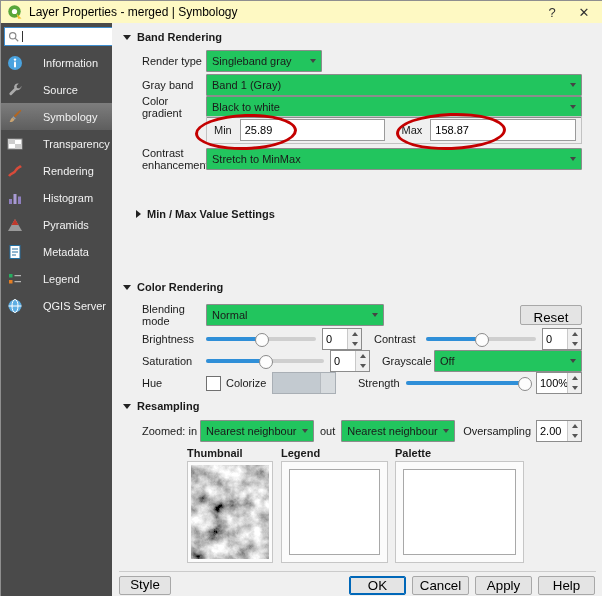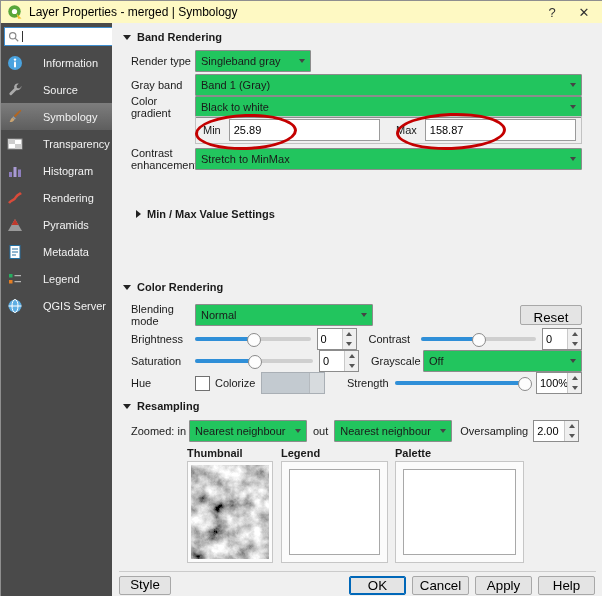--- a/index.html
+++ b/index.html
@@ -15,21 +15,21 @@
   .caret{width:1px;height:11px;background:#333;}
   .nav{position:absolute;top:26px;left:0;right:0;}
   .nav-item{height:27px;display:flex;align-items:center;gap:20px;padding-left:6px;color:#f2f2f2;}
   .nav-item.selected{background:linear-gradient(#7d7d7d,#5e5e5e);}
   .icon16{width:16px;height:16px;flex:none;display:block;}
   
   .main{position:absolute;top:22px;left:111px;right:0;bottom:0;background:#f0f0f0;}
   .sec-h{position:absolute;left:11px;display:flex;align-items:center;gap:6px;font-weight:bold;}
   .arr-d{width:0;height:0;border-left:4px solid transparent;border-right:4px solid transparent;border-top:5px solid #222;}
   .arr-r{width:0;height:0;border-top:4px solid transparent;border-bottom:4px solid transparent;border-left:5px solid #222;}
-  .row{position:absolute;left:19px;right:21px;height:22px;display:flex;align-items:center;}
+  .row{position:absolute;left:30px;right:21px;height:22px;display:flex;align-items:center;}
   .flabel{width:64px;flex:none;line-height:12px;}
   .combo{height:20px;background:#22c55e;border:1px solid #8c8c8c;border-radius:1px;display:flex;align-items:center;padding:0 5px;gap:4px;min-width:0;}
   .combo .ctext{flex:1;white-space:nowrap;overflow:hidden;}
   .combo .carrow{width:0;height:0;border-left:3.5px solid transparent;border-right:3.5px solid transparent;border-top:4.5px solid #444;flex:none;}
   .combo.full{flex:1;}
   .spin{height:20px;background:#fff;border:1px solid #8c8c8c;display:flex;flex:none;}
   .spin input{border:0;outline:0;width:100%;min-width:0;font:inherit;padding:0 0 0 3px;background:transparent;}
   .spin .arrs{width:13px;flex:none;display:flex;flex-direction:column;border-left:1px solid #c9c9c9;}
   .spin .arrs div{flex:1;background:#efefef;display:flex;align-items:center;justify-content:center;}
   .tri-u{width:0;height:0;border-left:3px solid transparent;border-right:3px solid transparent;border-bottom:4px solid #555;}
@@ -112,32 +112,32 @@
         <svg class="icon16" viewBox="0 0 16 16">
           <rect x="1" y="3" width="14" height="10" fill="#ffffff" stroke="#8a8a8a"></rect>
           <rect x="1" y="3" width="7" height="5" fill="#cdcdcd"></rect>
           <rect x="8" y="8" width="7" height="5" fill="#cdcdcd"></rect>
         </svg>
         <span>Transparency</span>
       </div>
 
       <div class="nav-item">
         <svg class="icon16" viewBox="0 0 16 16">
+          <path d="M2 13 C5 9 7 11 9 7 C11 4 13 4 14 3" stroke="#d84b3a" stroke-width="2.5" fill="none"></path>
+        </svg>
+        <span>Rendering</span>
+      </div>
+
+      <div class="nav-item">
+        <svg class="icon16" viewBox="0 0 16 16">
           <rect x="2" y="9" width="3" height="5" fill="#8f7fbf"></rect>
           <rect x="6.5" y="4" width="3" height="10" fill="#a99bd4"></rect>
           <rect x="11" y="6.5" width="3" height="7.5" fill="#8f7fbf"></rect>
         </svg>
         <span>Histogram</span>
-      </div>
-
-      <div class="nav-item">
-        <svg class="icon16" viewBox="0 0 16 16">
-          <path d="M2 13 C5 9 7 11 9 7 C11 4 13 4 14 3" stroke="#d84b3a" stroke-width="2.5" fill="none"></path>
-        </svg>
-        <span>Rendering</span>
       </div>
 
       <div class="nav-item">
         <svg class="icon16" viewBox="0 0 16 16">
           <path d="M8 2 L15 14 L1 14 Z" fill="#9a9a9a"></path>
           <path d="M8 2 L11.5 8 L4.5 8 Z" fill="#c0392b"></path>
         </svg>
         <span>Pyramids</span>
       </div>
 

